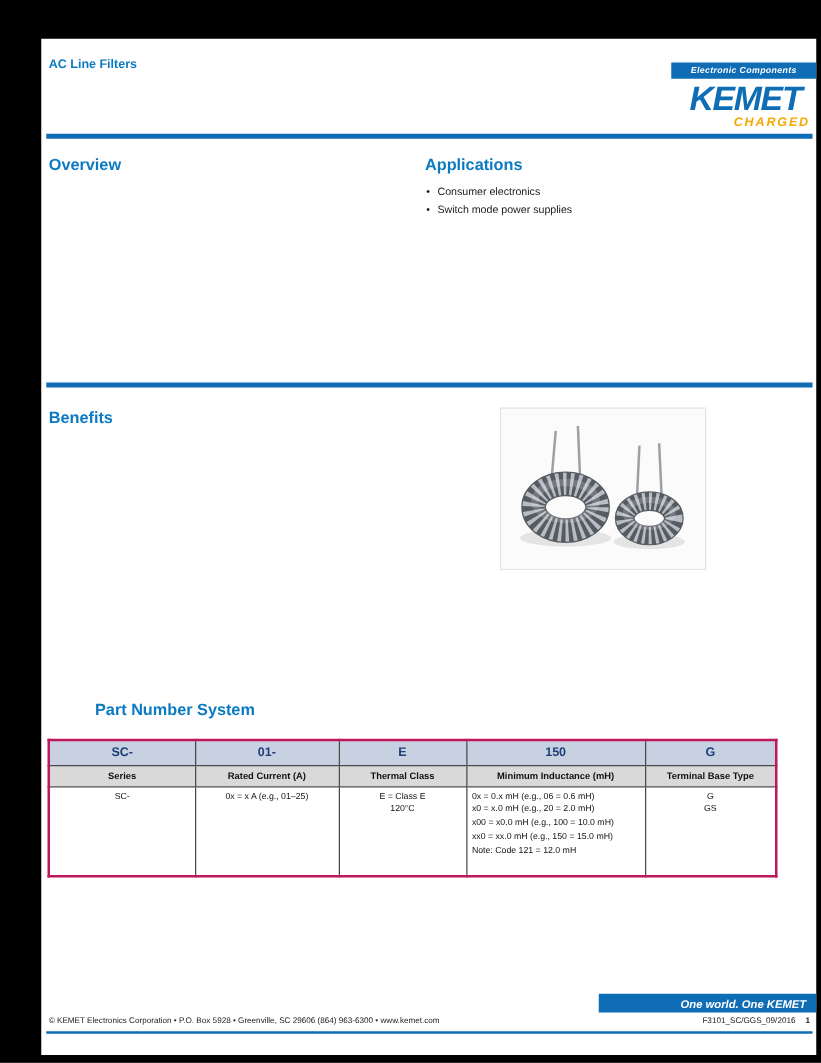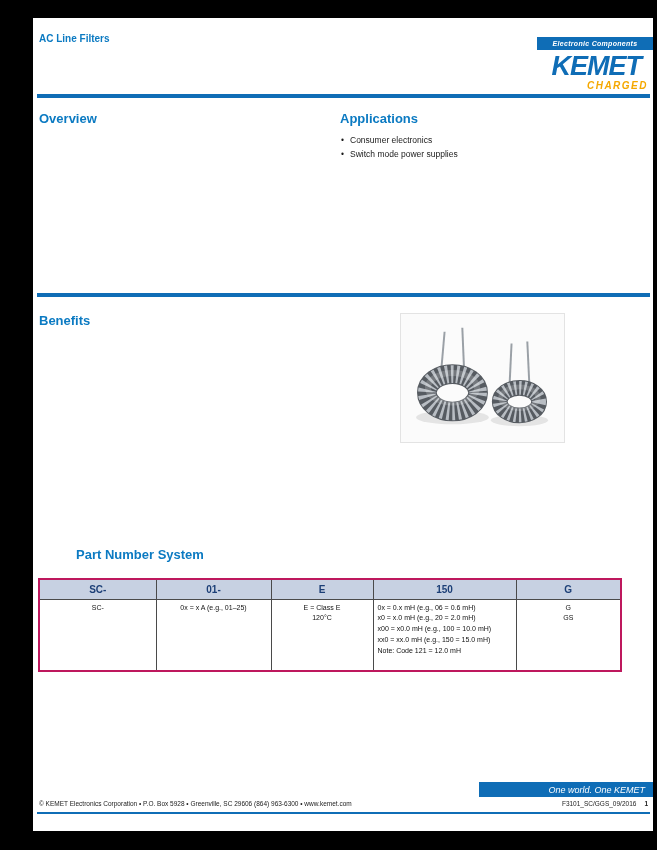--- a/index.html
+++ b/index.html
@@ -7,21 +7,21 @@
   body { font-family: "Liberation Sans", sans-serif; }
 
   .canvas {
     position: relative;
     width: 657px; height: 850px;
     background: #000;
     overflow: hidden;
   }
   .page {
     position: absolute;
-    left: 33px; top: 18px;
+    left: 33px; top: 31px;
     width: 620px; height: 813px;
     background: #fff;
   }
 
   
   .brand-bar {
     position: absolute; right: 0; top: 19px;
     width: 116px; height: 13px;
     background: var(--kemet-blue, #0f6db6);
     color: #fff; font-size: 7px; font-weight: 700; font-style: italic;
@@ -108,21 +108,21 @@
     height: 72px; padding: 3px 4px;
   }
   .pn-table td.ctr { text-align: center; }
   .pn-table td.lft { text-align: left; }
 
   
   .footer-bar {
     position: absolute; right: 0; top: 764px;
     width: 174px; height: 15px;
     background: var(--kemet-blue, #0f6db6);
-    color: #fff; font-size: 9px; font-weight: 400; font-style: italic;
+    color: #fff; font-size: 9px; font-weight: 700; font-style: italic;
     display: flex; align-items: center; justify-content: flex-end;
     padding-right: 8px;
   }
   .footer-row {
     position: absolute; left: 6px; right: 5px; top: 782px;
     display: flex; justify-content: space-between; align-items: center;
     font-size: 6.5px; color: #222;
   }
   .footer-right { display: flex; gap: 8px; align-items: center; }
   .pgnum { font-weight: 700; }
@@ -183,20 +183,27 @@
           <col style="width:143px">
           <col style="width:105px">
       </colgroup>
       <tbody>
         <tr class="codes">
           <th>SC-</th>
           <th>01-</th>
           <th>E</th>
           <th>150</th>
           <th>G</th>
+        </tr>
+        <tr class="labels">
+          <th>Series</th>
+          <th>Rated Current (A)</th>
+          <th>Thermal Class</th>
+          <th>Minimum Inductance (mH)</th>
+          <th>Terminal Base Type</th>
         </tr>
         <tr class="values">
           <td class="ctr">SC-</td>
           <td class="ctr">0x = x A (e.g., 01–25)</td>
           <td class="ctr">
             <div>E = Class E</div>
             <div>120°C</div>
           </td>
           <td class="lft">
             <div>0x = 0.x mH (e.g., 06 = 0.6 mH)</div>

